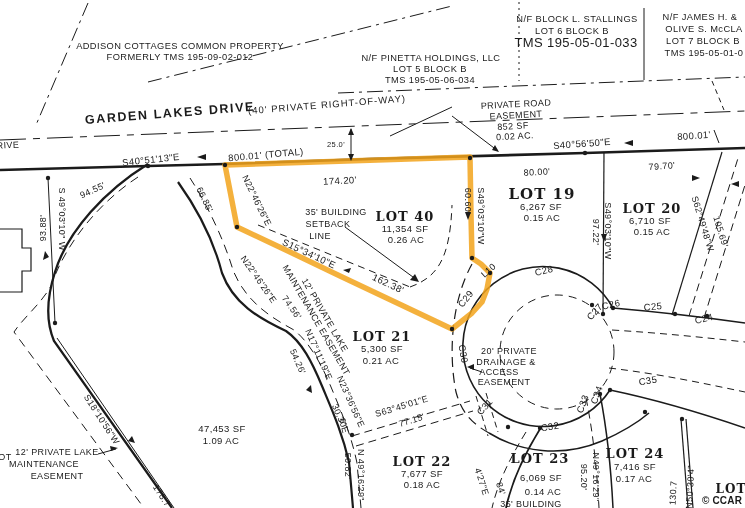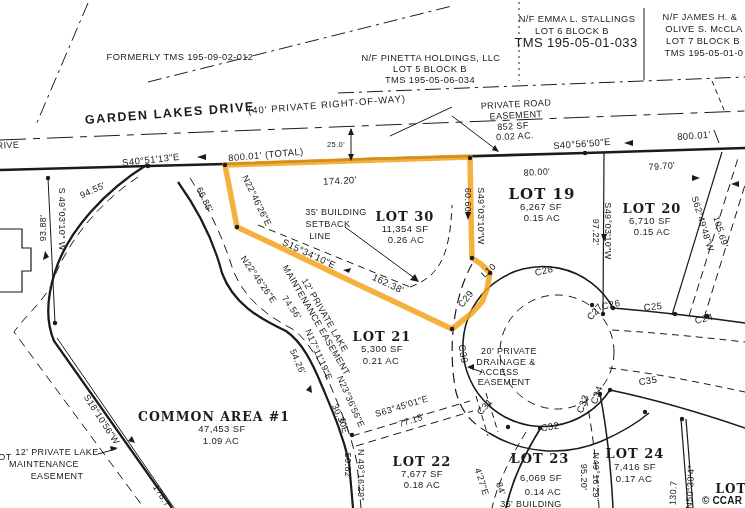--- a/index.html
+++ b/index.html
@@ -124,25 +124,26 @@
       <polygon points="468,220 465,212 471,212"></polygon>
       <polygon points="604,242 601,234 607,234"></polygon>
       <polygon points="312,393 306,390 311,385"></polygon>
       <polygon points="700,178 692,175 692,181"></polygon>
       <polygon points="731,184 739,181 739,187"></polygon>
       <polygon points="467,367 474,364 474,370"></polygon>
       <polygon points="499,152 492,150 495,145"></polygon>
     </g>
   </svg>
 
+  <div class="lbl" style="left:180px;top:46px;font-size:9.3px">ADDISON COTTAGES COMMON PROPERTY</div>
   <div class="lbl" style="left:180px;top:57px;font-size:9.3px">FORMERLY TMS 195-09-02-012</div>
   <div class="lbl" style="left:431px;top:58px;font-size:9.3px">N/F PINETTA HOLDINGS, LLC</div>
   <div class="lbl" style="left:430px;top:69px;font-size:9.3px">LOT 5 BLOCK B</div>
   <div class="lbl" style="left:430px;top:80px;font-size:9.3px">TMS 195-05-06-034</div>
-  <div class="lbl" style="left:577px;top:19px;font-size:9.3px">N/F EMMA L. STALLINGS</div>
+  <div class="lbl" style="left:577px;top:19px;font-size:9.3px">N/F BLOCK L. STALLINGS</div>
   <div class="lbl" style="left:572px;top:31px;font-size:9.3px">LOT 6 BLOCK B</div>
   <div class="lbl" style="left:576px;top:43px;font-size:13px">TMS 195-05-01-033</div>
   <div class="lbl" style="left:700px;top:17px;font-size:9.3px">N/F JAMES H. &amp;</div>
   <div class="lbl" style="left:704px;top:29px;font-size:9.3px">OLIVE S. McCLA</div>
   <div class="lbl" style="left:703px;top:41px;font-size:9.3px">LOT 7 BLOCK B</div>
   <div class="lbl" style="left:704px;top:53px;font-size:9.3px">TMS 195-05-01-0</div>
 
   <div class="lbl rd" style="left:170px;top:114px;font-size:12.5px;transform:translate(-50%,-50%) rotate(-4.5deg)">GARDEN LAKES DRIVE</div>
   <div class="lbl" style="left:327px;top:105px;font-size:9.5px;letter-spacing:1px;transform:translate(-50%,-50%) rotate(-4.5deg)">(40' PRIVATE RIGHT-OF-WAY)</div>
   <div class="lbl" style="left:8px;top:146px;font-size:9px;transform:translate(-50%,-50%) rotate(-3deg)">RIVE</div>
@@ -153,38 +154,37 @@
   <div class="lbl" style="left:516px;top:116px;font-size:9px;transform:translate(-50%,-50%) rotate(-3deg)">EASEMENT</div>
   <div class="lbl" style="left:513px;top:127px;font-size:9px;transform:translate(-50%,-50%) rotate(-3deg)">852 SF</div>
   <div class="lbl" style="left:515px;top:137px;font-size:9px;transform:translate(-50%,-50%) rotate(-3deg)">0.02 AC.</div>
   <div class="lbl" style="left:582px;top:144px;font-size:9.5px;transform:translate(-50%,-50%) rotate(-4deg)">S40°56'50"E</div>
   <div class="lbl" style="left:694px;top:136px;font-size:9.5px;transform:translate(-50%,-50%) rotate(-4deg)">800.01'</div>
 
   <div class="lbl" style="left:340px;top:181px;font-size:9.5px;transform:translate(-50%,-50%) rotate(-3deg)">174.20'</div>
   <div class="lbl" style="left:537px;top:173px;font-size:9px;transform:translate(-50%,-50%) rotate(-3deg)">80.00'</div>
   <div class="lbl" style="left:662px;top:167px;font-size:9px;transform:translate(-50%,-50%) rotate(-4deg)">79.70'</div>
 
-  <div class="lbl serif" style="left:405px;top:217px;font-size:13px">LOT 30</div>
+  <div class="lbl serif" style="left:405px;top:217px;font-size:13px">LOT 40</div>
   <div class="lbl" style="left:405px;top:229px;font-size:9.5px">11,354 SF</div>
   <div class="lbl" style="left:406px;top:240px;font-size:9.5px">0.26 AC</div>
   <div class="lbl" style="left:336px;top:213px;font-size:9px">35' BUILDING</div>
   <div class="lbl" style="left:328px;top:225px;font-size:9px">SETBACK</div>
   <div class="lbl" style="left:320px;top:237px;font-size:9px">LINE</div>
 
   <div class="lbl serif" style="left:542px;top:194px;font-size:15px">LOT 19</div>
   <div class="lbl" style="left:541px;top:207px;font-size:9.5px">6,267 SF</div>
   <div class="lbl" style="left:542px;top:218px;font-size:9.5px">0.15 AC</div>
   <div class="lbl serif" style="left:652px;top:209px;font-size:13px">LOT 20</div>
   <div class="lbl" style="left:650px;top:221px;font-size:9.5px">6,710 SF</div>
   <div class="lbl" style="left:652px;top:232px;font-size:9.5px">0.15 AC</div>
 
   <div class="lbl serif" style="left:382px;top:337px;font-size:13px">LOT 21</div>
   <div class="lbl" style="left:382px;top:349px;font-size:9.5px">5,300 SF</div>
   <div class="lbl" style="left:381px;top:361px;font-size:9.5px">0.21 AC</div>
-  <div class="lbl serif" style="left:214px;top:417px;font-size:12.5px">COMMON AREA #1</div>
   <div class="lbl" style="left:222px;top:429px;font-size:9.5px">47,453 SF</div>
   <div class="lbl" style="left:221px;top:441px;font-size:9.5px">1.09 AC</div>
 
   <div class="lbl serif" style="left:422px;top:462px;font-size:13px">LOT 22</div>
   <div class="lbl" style="left:422px;top:474px;font-size:9.5px">7,677 SF</div>
   <div class="lbl" style="left:422px;top:485px;font-size:9.5px">0.18 AC</div>
   <div class="lbl serif" style="left:540px;top:459px;font-size:13px">LOT 23</div>
   <div class="lbl" style="left:541px;top:478px;font-size:9.5px">6,069 SF</div>
   <div class="lbl" style="left:543px;top:492px;font-size:9.5px">0.14 AC</div>
   <div class="lbl" style="left:531px;top:505px;font-size:9px">35' BUILDING</div>

